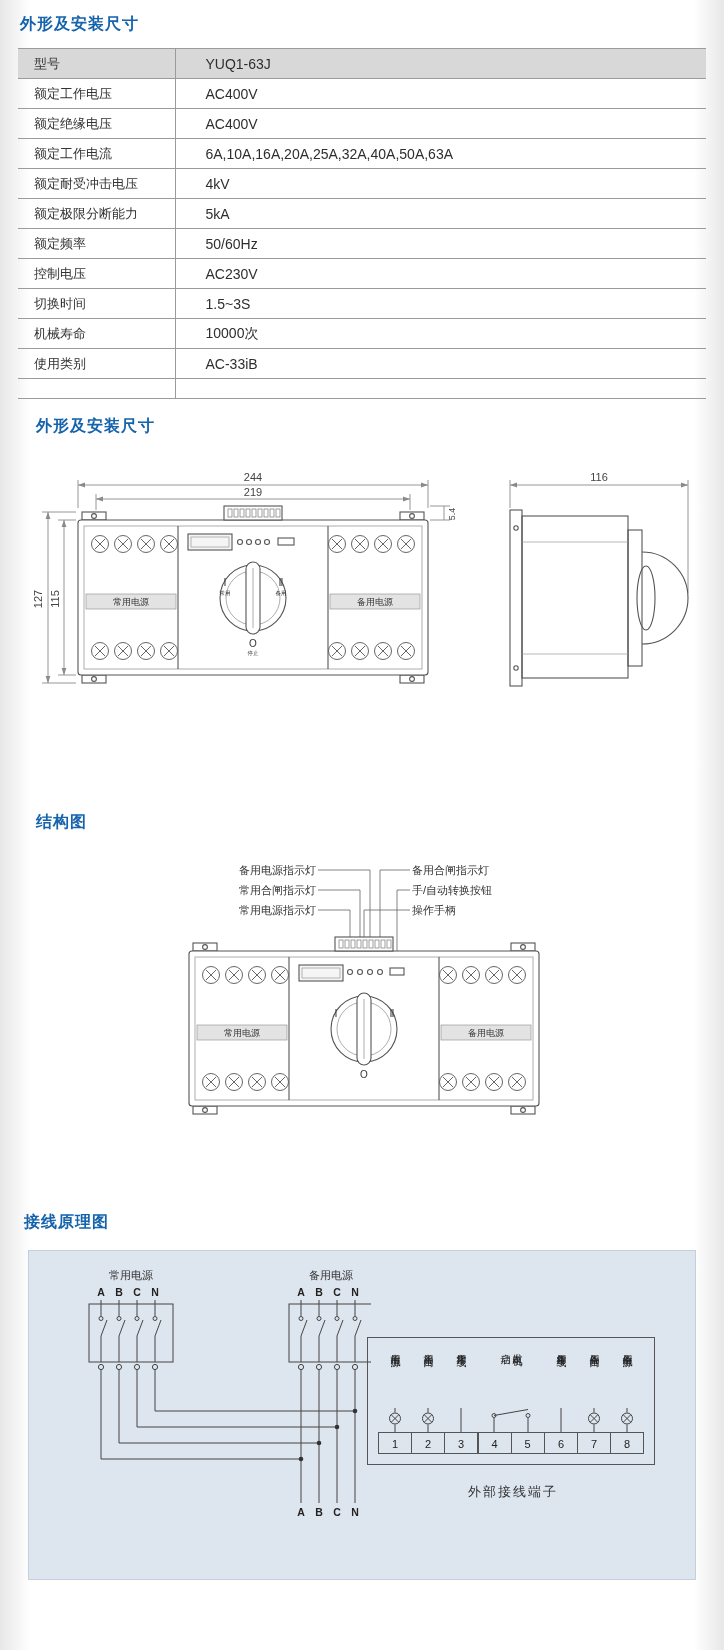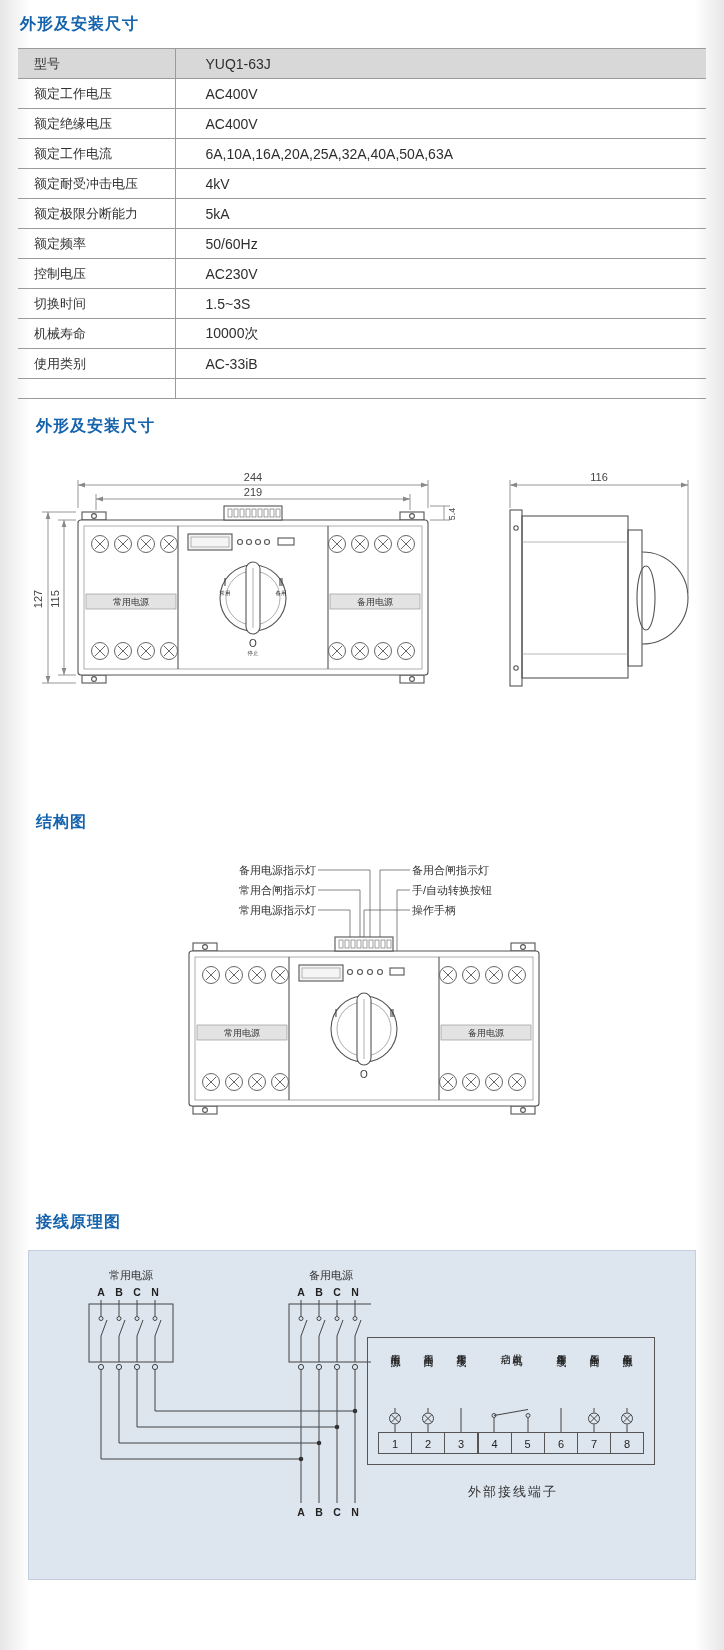--- a/index.html
+++ b/index.html
@@ -8,21 +8,21 @@
     position:relative;
     font-family:"Liberation Sans","DejaVu Sans",sans-serif;
     background:linear-gradient(to right,#e7e7e7 0px,#ffffff 30px,#ffffff 694px,#e7e7e7 724px);
     color:#333;
     overflow:hidden;
   }
   .sec-title { position:absolute; color:#1463ac; font-weight:bold; font-size:16px; letter-spacing:1px; }
   #title-params { left:20px; top:14px; }
   #title-dim    { left:36px; top:416px; }
   #title-struct { left:36px; top:812px; }
-  #title-wiring { left:36px; top:1212px;text-align:center; }
+  #title-wiring { left:24px; top:1212px;text-align:center; }
 
   
   table.params { position:absolute; left:18px; top:48px; width:688px; border-collapse:collapse; }
   table.params td { border-top:1px solid #9b9b9b; border-bottom:1px solid #9b9b9b; height:30px; vertical-align:middle; }
   table.params td.c1 { width:157px; border-right:1px solid #9b9b9b; padding-left:16px; font-size:13px; color:#333; }
   table.params td.c2 { padding-left:30px; font-size:14px; color:#2e2e2e; }
   table.params tr.head td { background:#d8d8d8; }
   table.params tr.empty td { height:20px; }
 
   

